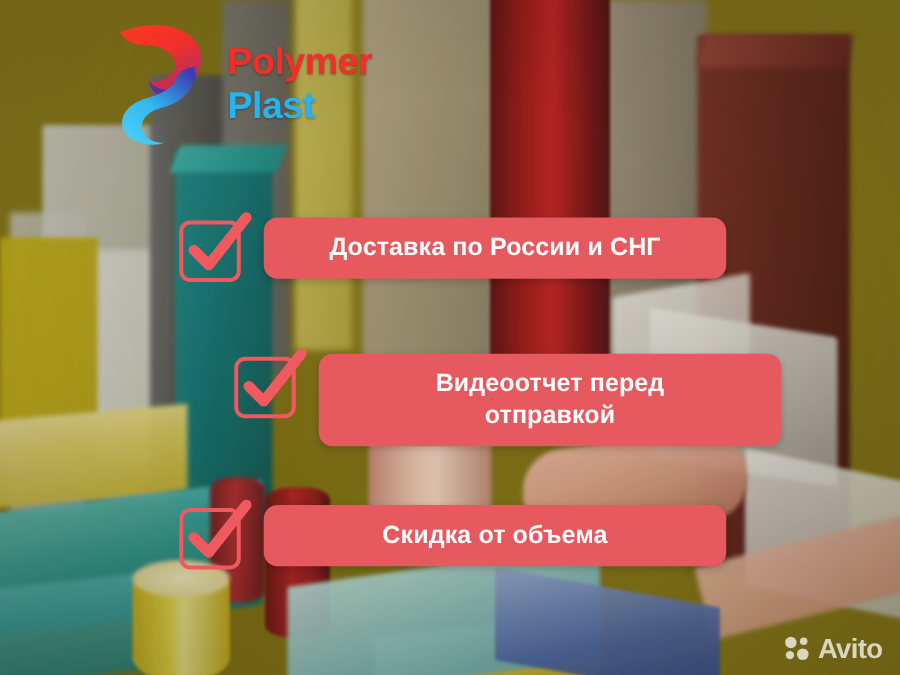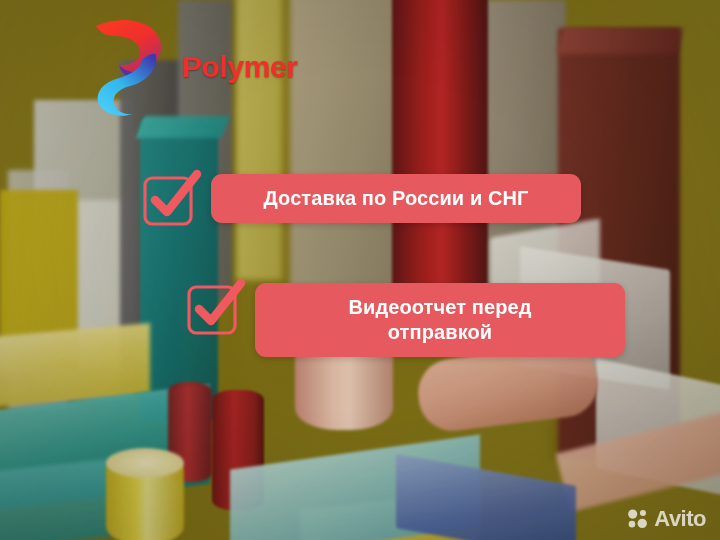--- a/index.html
+++ b/index.html
@@ -324,20 +324,21 @@
 
           <path d="M4 10 C 26 0, 56 2, 66 20 C 74 34, 66 50, 48 56 C 38 59, 30 56, 27 49 C 36 50, 46 46, 48 38 C 50 28, 38 20, 22 20 C 14 20, 8 16, 4 10 Z" fill="url(#gRed)"></path>
 
           <path d="M27 49 C 34 56, 44 58, 52 55 C 58 52, 63 46, 64 40 C 66 50, 58 58, 46 61 C 36 63, 29 58, 27 49 Z" fill="url(#gMid)" opacity="0.95"></path>
 
           <path d="M64 38 C 66 54, 54 66, 38 70 C 26 73, 20 80, 22 88 C 24 95, 32 99, 40 98 C 30 102, 14 99, 8 90 C 2 80, 8 68, 24 63 C 38 59, 48 54, 50 44 C 54 40, 60 37, 64 38 Z" fill="url(#gBlue)"></path>
         </svg>
       </span>
       <span class="logo-text">
         <span class="ln ln1">Polymer</span>
+        <span class="ln ln2">Plast</span>
       </span>
     </div>
 
     <div class="feature f1">
       <span class="checkbox">
         <svg viewBox="0 0 64 64" xmlns="http://www.w3.org/2000/svg">
           <rect x="5" y="13" width="46" height="46" rx="7" ry="7" fill="none" stroke="#f0595f" stroke-width="3.2"></rect>
           <path d="M15 35 L 27 47 L 57 9" fill="none" stroke="#f0595f" stroke-width="8.5" stroke-linecap="round" stroke-linejoin="round"></path>
         </svg>
       </span>
@@ -348,20 +349,29 @@
       <span class="checkbox">
         <svg viewBox="0 0 64 64" xmlns="http://www.w3.org/2000/svg">
           <rect x="5" y="13" width="46" height="46" rx="7" ry="7" fill="none" stroke="#f0595f" stroke-width="3.2"></rect>
           <path d="M15 35 L 27 47 L 57 9" fill="none" stroke="#f0595f" stroke-width="8.5" stroke-linecap="round" stroke-linejoin="round"></path>
         </svg>
       </span>
       <span class="badge">Видеоотчет перед
 отправкой</span>
     </div>
 
+    <div class="feature f3">
+      <span class="checkbox">
+        <svg viewBox="0 0 64 64" xmlns="http://www.w3.org/2000/svg">
+          <rect x="5" y="13" width="46" height="46" rx="7" ry="7" fill="none" stroke="#f0595f" stroke-width="3.2"></rect>
+          <path d="M15 35 L 27 47 L 57 9" fill="none" stroke="#f0595f" stroke-width="8.5" stroke-linecap="round" stroke-linejoin="round"></path>
+        </svg>
+      </span>
+      <span class="badge">Скидка от объема</span>
+    </div>
 
     <div class="avito">
       <span>
         <svg class="avito-mark" viewBox="0 0 24 24" xmlns="http://www.w3.org/2000/svg">
           <circle cx="6.2" cy="6.6" r="5.0" fill="rgba(255,255,255,.92)"></circle>
           <circle cx="17.4" cy="5.4" r="3.3" fill="rgba(255,255,255,.92)"></circle>
           <circle cx="5.4" cy="17.6" r="3.6" fill="rgba(255,255,255,.92)"></circle>
           <circle cx="16.6" cy="16.8" r="5.1" fill="rgba(255,255,255,.92)"></circle>
         </svg>
       </span>

